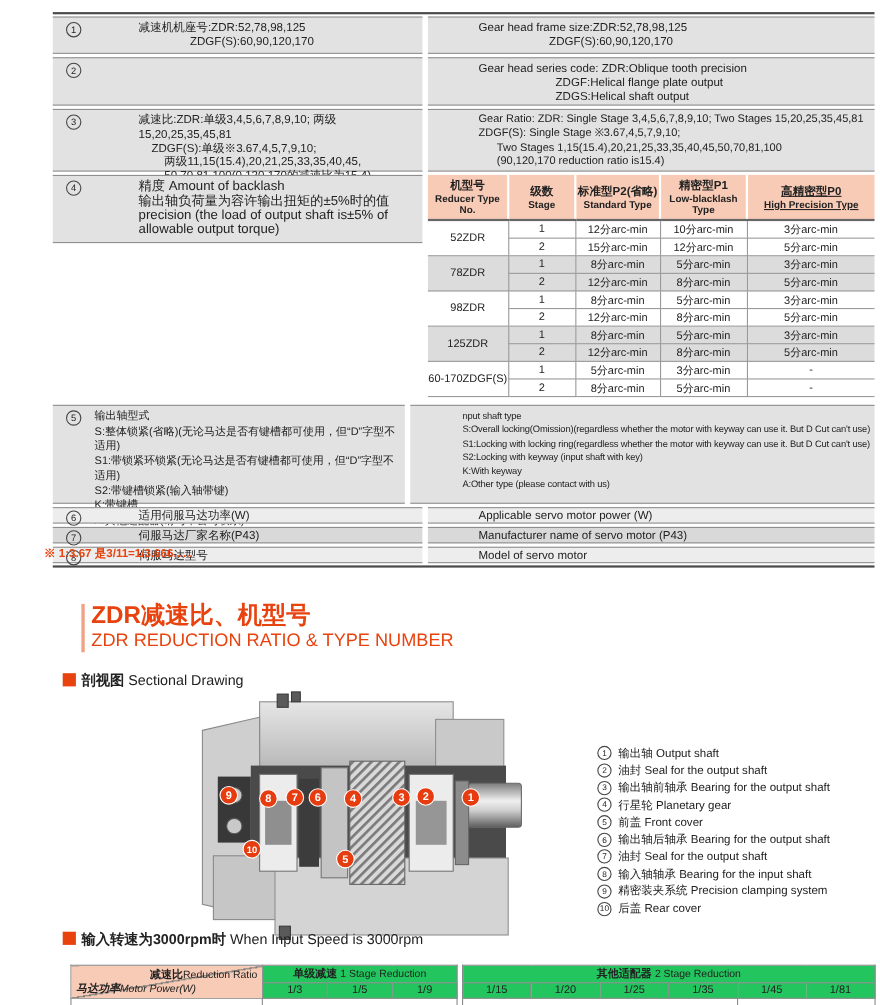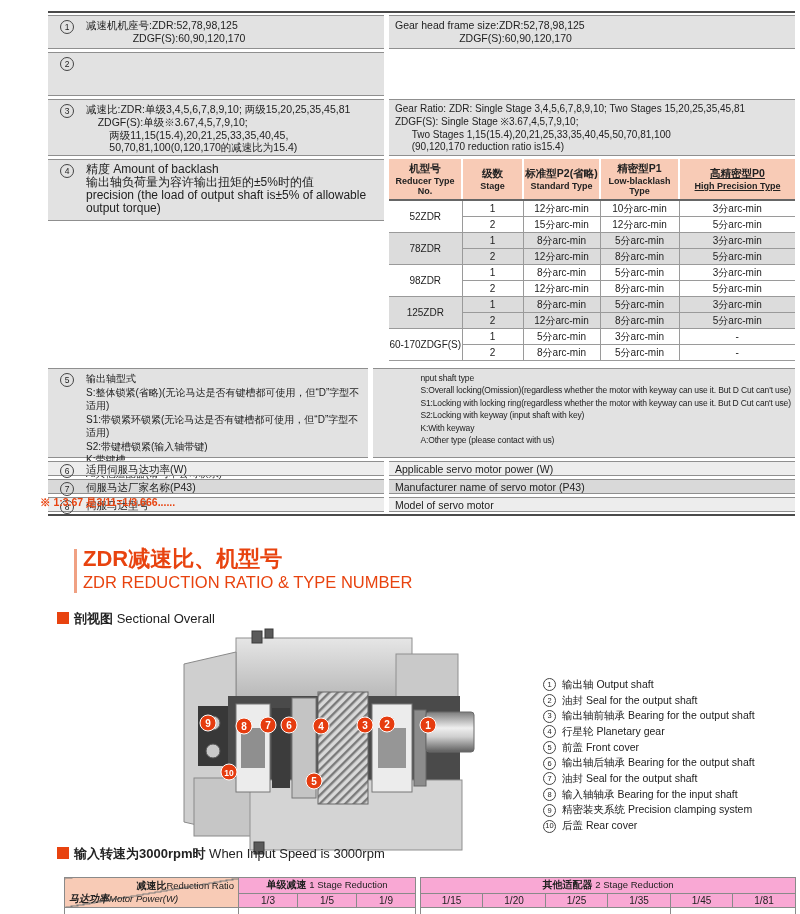--- a/index.html
+++ b/index.html
@@ -14,21 +14,21 @@
   .lcell{width:336px;box-sizing:border-box;}
   .rcell{flex:1;box-sizing:border-box;}
   .band{background:#E2E2E2;border-top:1px solid #8f8f8f;border-bottom:1px solid #8f8f8f;}
   .band-lt{background:#EDEDED;border-top:1px solid #8f8f8f;border-bottom:1px solid #8f8f8f;}
   .band-md{background:#D9D9D9;border-top:1px solid #8f8f8f;border-bottom:1px solid #8f8f8f;}
   .lcell{display:flex;align-items:flex-start;padding:3px 4px 3px 12px;}
   .rcell{padding:3px 4px 3px 6px;}
   .cnum{flex:0 0 auto;display:inline-flex;width:12px;height:12px;margin:1px 12px 0 0;
         border:1px solid #444;border-radius:50%;align-items:center;justify-content:center;
         font-size:8.5px;line-height:1;background:transparent;}
-  .txt{white-space:pre-wrap;font-size:10.5px;line-height:13px;}
+  .txt{white-space:pre-wrap;font-size:10.5px;line-height:13px;margin-left:40px;}
   .txt-sm{white-space:pre-wrap;font-size:10px;line-height:13.5px;}
   .txt-xs{white-space:pre;font-size:8.5px;line-height:12.4px;letter-spacing:-0.15px;margin-left:41px;}
 
   
   table.bl{border-collapse:collapse;table-layout:fixed;width:406px;font-size:10px;}
   .bl th{background:#F8CBB6;border-right:2px solid #fff;border-bottom:2px solid #666;
          padding:3px 0;font-weight:bold;height:34px;box-sizing:border-box;}
   .bl th:last-child{border-right:none;text-decoration:underline;}
   .bl th .zh{font-size:10.5px;} .bl th .en{font-size:9px;}
   .bl td{border:1px solid #9a9a9a;text-align:center;height:15px;padding:0;}
@@ -50,21 +50,21 @@
   
   .legend{position:absolute;left:543px;top:677px;font-size:10.5px;}
   .legend-item{display:flex;align-items:center;height:15.7px;}
   .lnum{flex:0 0 auto;display:inline-flex;width:11px;height:11px;margin-right:6px;
         border:1px solid #444;border-radius:50%;align-items:center;justify-content:center;
         font-size:7.5px;line-height:1;}
 
   
   table.speed{position:absolute;left:64px;top:877px;border-collapse:collapse;
               table-layout:fixed;width:731px;font-size:10px;}
-  .speed td{border:1px solid #8a8a8a;background:#f9a8d4;text-align:center;
+  .speed td{border:1px solid #8a8a8a;background:#22c55e;text-align:center;
             height:14px;padding:0;box-sizing:border-box;}
   .speed td.gap{border:none;background:#fff;width:5px;}
   .speed td.corner{position:relative;height:30px;
      background-image:linear-gradient(to bottom right,transparent calc(50% - 0.6px),#7a7a7a calc(50% - 0.6px),#7a7a7a calc(50% + 0.6px),transparent calc(50% + 0.6px));
      background-color:#F8CBB6;}
   .corner .ct{position:absolute;right:4px;top:1px;font-size:9.5px;}
   .corner .cb{position:absolute;left:4px;bottom:1px;font-size:9.5px;font-style:italic;}
   .speed .zh2{font-weight:bold;font-size:10px;} .speed .en2{font-size:9.5px;}
   .speed tr.cut td{height:8px;background:#fff;}
 
@@ -86,20 +86,25 @@
         </div>
       <div class="rcell band">
           <div class="txt">Gear head frame size:ZDR:52,78,98,125
                       ZDGF(S):60,90,120,170</div>
         </div>
     </div>
 
     <div class="specrow" style="height:44px">
       <div class="lcell band">
           <span class="cnum">2</span>
+        </div>
+      <div class="rcell band">
+          <div class="txt">Gear head series code: ZDR:Oblique tooth precision
+                        ZDGF:Helical flange plate output
+                        ZDGS:Helical shaft output</div>
         </div>
     </div>
 
     <div class="specrow" style="height:57px">
       <div class="lcell band">
           <span class="cnum">3</span>
         <div class="txt" style="line-height:12.8px">减速比:ZDR:单级3,4,5,6,7,8,9,10; 两级15,20,25,35,45,81
     ZDGF(S):单级※3.67,4,5,7,9,10;
         两级11,15(15.4),20,21,25,33,35,40,45,
         50,70,81,100(0,120,170的减速比为15.4)</div>
@@ -278,21 +283,21 @@
   <div class="note">※ 1:3.67 是3/11=1/3.666......</div>
 
   <div class="title-block">
     <div class="title-bar"></div>
     <div class="title-zh">ZDR减速比、机型号</div>
     <div class="title-en">ZDR REDUCTION RATIO &amp; TYPE NUMBER</div>
   </div>
 
   <div class="sect-head" style="top:610px">
     <span class="sq"></span><span class="sh-zh">剖视图</span>
-    <span class="sh-en">Sectional Overall</span>
+    <span class="sh-en">Sectional Drawing</span>
   </div>
 
   <svg class="drawing" width="300" height="228" viewBox="0 0 300 228">
     <defs>
       <linearGradient id="gShaft" x1="0" y1="0" x2="0" y2="1">
         <stop offset="0" stop-color="#7d7d7d"></stop>
           <stop offset="0.40" stop-color="#efefef"></stop>
         <stop offset="0.62" stop-color="#cfcfcf"></stop>
           <stop offset="1" stop-color="#5e5e5e"></stop>
       </linearGradient>

